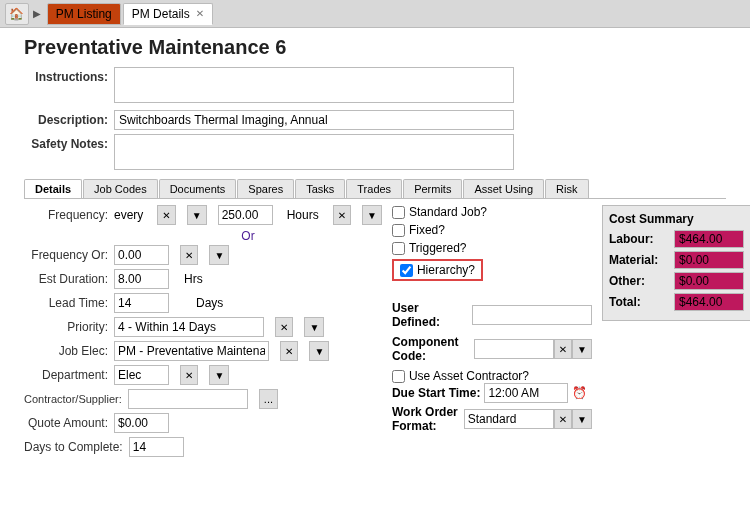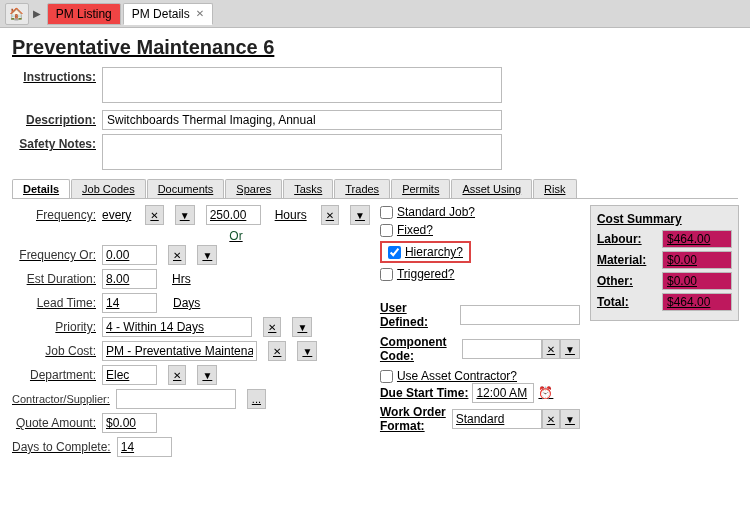--- a/index.html
+++ b/index.html
@@ -13,28 +13,28 @@
     .nav-home {
       display: flex; align-items: center; justify-content: center;
       width: 24px; height: 22px; background: #e8e8e8; border: 1px solid #bbb;
       border-radius: 2px; margin-right: 4px; cursor: pointer;
     }
     .nav-arrow {
       font-size: 10px; color: #555; margin-right: 6px;
     }
     .tab {
       display: flex; align-items: center; padding: 2px 8px;
-      background: #ef4444; border: 1px solid #bbb; border-radius: 2px 2px 0 0;
+      background: #c2410c; border: 1px solid #bbb; border-radius: 2px 2px 0 0;
       margin-right: 2px; height: 22px; cursor: pointer; font-size: 12px;
     }
     .tab.active { background: #ffffff; border-bottom-color: #fff; }
     .tab-close { margin-left: 6px; font-size: 10px; color: #777; cursor: pointer; }
 
     
-    .main-content { background: #fff; padding: 8px 12px; height: calc(510px - 28px); overflow: auto; text-decoration: underline; }
+    .main-content { background: #fff; padding: 8px 24px; height: calc(510px - 28px); overflow: auto; }
 
     .page-title { font-size: 20px; font-weight: bold; color: #222; margin-bottom: 8px; }
 
     .field-row { display: flex; align-items: flex-start; margin-bottom: 4px; }
     .field-label { font-weight: bold; color: #333; min-width: 90px; text-align: right; padding-right: 6px; padding-top: 3px; font-size: 12px; }
     .field-value { flex: 1; }
     .field-input {
       border: 1px solid #bbb; background: #fff; padding: 2px 4px;
       font-size: 12px; min-width: 220px;
     }
@@ -84,21 +84,21 @@
     .cost-summary-title { font-weight: bold; margin-bottom: 4px; }
     .cost-row { display: flex; align-items: center; margin-bottom: 3px; }
     .cost-label { font-weight: bold; min-width: 65px; font-size: 12px; }
     .cost-value { border: 1px solid #bbb; background: #be185d; padding: 1px 4px; min-width: 70px; font-size: 12px; }
 
     .hierarchy-highlight {
       border: 2px solid #d44; padding: 2px 6px; background: #fff;
       display: inline-flex; align-items: center;
     }
 
-    .or-text { text-align: center; font-size: 12px; color: #14532d; margin: 2px 0 2px 90px; }
+    .or-text { text-align: center; font-size: 12px; color: #4c1d95; margin: 2px 0 2px 90px; }
 
     .inline-group { display: inline-flex; align-items: center; gap: 11px; }
 
     .ellipsis-btn {
       border: 1px solid #bbb; background: #e0e0e0; padding: 1px 4px;
       font-size: 11px; height: 20px; cursor: pointer;
     }
   </style>
 </head>
 <body>
@@ -187,35 +187,35 @@
         <div class="inline-group">
           <input class="form-control form-control-sm" type="text" value="8.00" style="">
           <span style="margin-left:4px;">Hrs</span>
         </div>
       </div>
 
       <div class="form-row">
         <span class="form-label">Lead Time:</span>
         <div class="inline-group">
           <input class="form-control form-control-sm" type="text" value="14" style="">
-          <span style="margin-left:5px;">Days</span>
+          <span style="margin-left:16px;">Days</span>
         </div>
       </div>
 
       <div class="form-row">
         <span class="form-label">Priority:</span>
         <div class="inline-group">
           <input class="form-control" type="text" value="4 - Within 14 Days" style="width: 150px;">
           <button class="x-btn">✕</button>
           <button class="dropdown-btn">▼</button>
         </div>
       </div>
 
       <div class="form-row">
-        <span class="form-label">Job Cost:</span>
+        <span class="form-label">Job Elec:</span>
         <div class="inline-group">
           <input class="form-control" type="text" value="PM - Preventative Maintenance" style="width: 155px;">
           <button class="x-btn">✕</button>
           <button class="dropdown-btn">▼</button>
         </div>
       </div>
 
       <div class="form-row">
         <span class="form-label">Department:</span>
         <div class="inline-group">
@@ -248,53 +248,53 @@
     <div class="detail-middle">
 
       <div class="checkbox-row">
         <input type="checkbox" style="">
         <span>Standard Job?</span>
       </div>
 
       <div class="checkbox-row">
         <input type="checkbox" style="">
         <span>Fixed?</span>
+      </div>
+
+      <div class="checkbox-row">
+        <input type="checkbox" style="">
+        <span>Triggered?</span>
       </div>
 
       <div class="checkbox-row">
         <span class="hierarchy-highlight">
           <input type="checkbox" checked="" style="margin-right: 4px;">
           <span>Hierarchy?</span>
         </span>
       </div>
 
-      <div class="checkbox-row">
-        <input type="checkbox" style="">
-        <span>Triggered?</span>
-      </div>
-
       <div style="margin-top:20px;">
 
         <div class="form-row" style="margin-bottom:6px;">
           <span style="margin-right:4px; font-weight:bold;">User Defined:</span>
           <input class="form-control" type="text" style="width: 120px;">
         </div>
 
         <div class="form-row" style="margin-bottom:6px;">
           <span style="margin-right:4px; font-weight:bold;">Component Code:</span>
           <input class="form-control" type="text" style="width: 80px;">
           <button class="x-btn">✕</button>
           <button class="dropdown-btn">▼</button>
         </div>
 
         <div class="form-row" style="margin-bottom:2px; flex-wrap:wrap;">
           <input type="checkbox" style="margin-right: 4px;">
           <span style="margin-right:8px;">Use Asset Contractor?</span>
           <span style="font-weight:bold; margin-right:4px;">Due Start Time:</span>
-          <input class="form-control" type="text" value="12:00 AM" style="width: 62px; margin-right: 4px;">
+          <input class="form-control" type="text" value="12:00 AM" style="width: 84px; margin-right: 4px;">
           <span>⏰</span>
         </div>
 
         <div class="form-row">
           <span style="font-weight:bold; margin-right:4px;">Work Order Format:</span>
           <input class="form-control" type="text" value="Standard" style="width: 90px;">
           <button class="x-btn">✕</button>
           <button class="dropdown-btn">▼</button>
         </div>
       </div>

